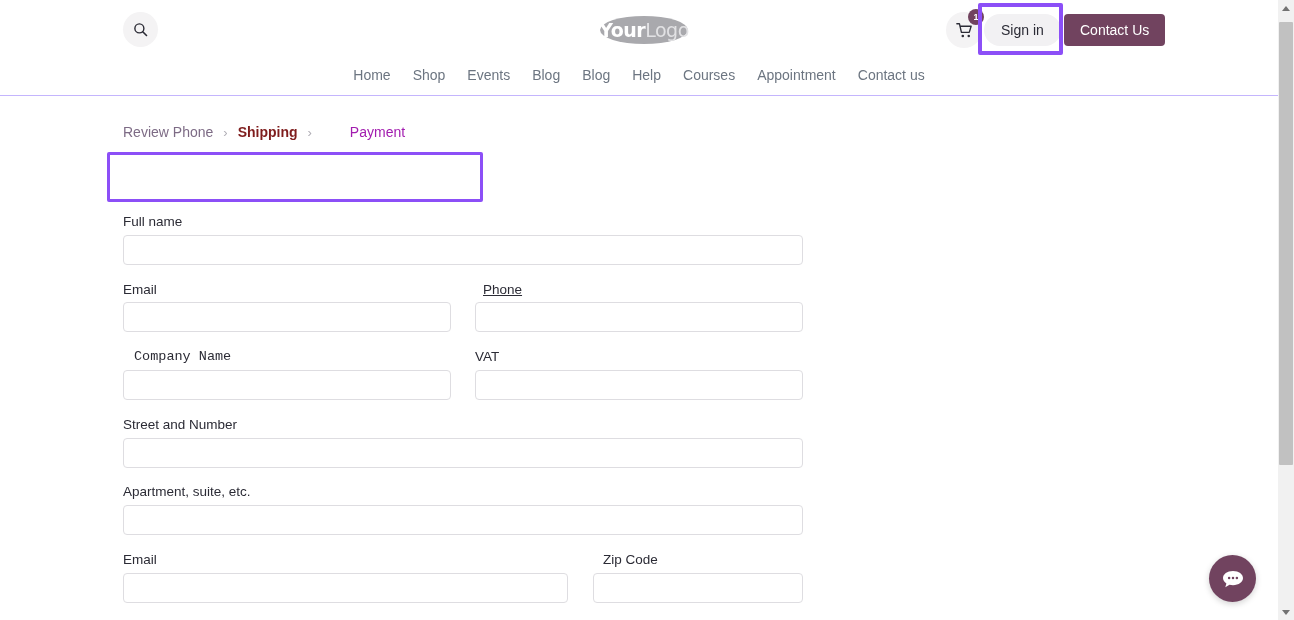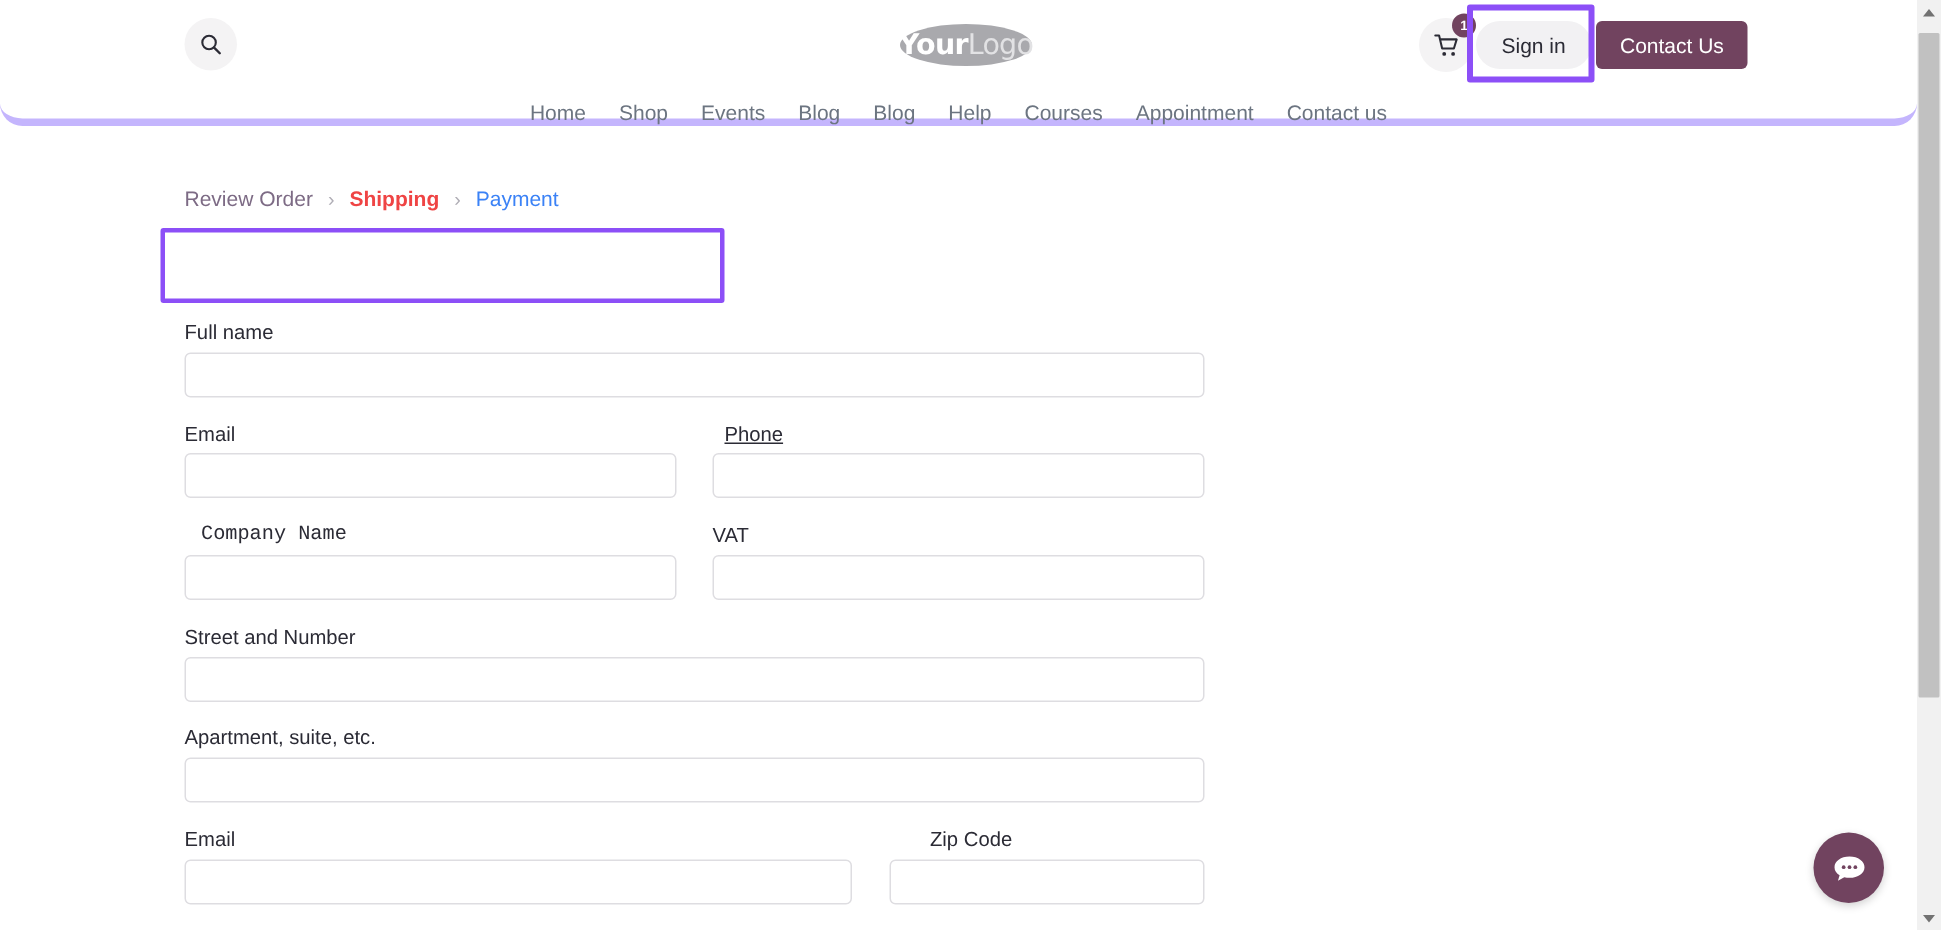--- a/index.html
+++ b/index.html
@@ -7,22 +7,22 @@
     width: 1294px; height: 620px;
     overflow: hidden;
     background: #ffffff;
     font-family: "Liberation Sans", sans-serif;
     color: #2b2b35;
   }
   .page { position: relative; width: 1294px; height: 620px; background:#fff; }
 
   
   .header {
-    position: absolute; top: 0; left: 0; width: 1278px; height: 84px;
-    background: #ffffff; border-bottom: 5px solid #c4b5fd; border-radius: 15px;
+    position: absolute; top: 0; left: 0; width: 1278px; height: 96px;
+    background: #ffffff; border-bottom: 1px solid #c4b5fd;
   }
   .search-btn {
     position: absolute; left: 123px; top: 12px;
     width: 35px; height: 35px; border-radius: 50%;
     background: #f4f3f4;
     display: flex; align-items: center; justify-content: center;
     cursor: pointer;
   }
   .search-btn svg { display:block; }
 
@@ -94,22 +94,22 @@
     cursor: pointer; line-height: 22px;
   }
 
   
   .crumbs {
     position: absolute; left: 123px; top: 124px;
     display: flex; align-items: center; gap: 10px;
     font-size: 14px;
   }
   .crumb-a { color: #7d6b85; cursor: pointer; }
-  .crumb-cur { color: #ef4444; font-weight: 700; cursor: pointer; }
-  .crumb-dim { color: #3b82f6; }
+  .crumb-cur { color: #7f1d1d; font-weight: 700; cursor: pointer; }
+  .crumb-dim { color: #a21caf; margin-left: 28px; }
   .crumb-sep { color: #b0aeb6; font-size: 13px; }
 
   
   .heading-hl {
     position: absolute; left: 107px; top: 152px;
     width: 376px; height: 50px;
     border: 3px solid #8c4ff7; border-radius: 2px;
     pointer-events: none; z-index: 4;
   }
   .heading {
@@ -197,21 +197,21 @@
       <a>Blog</a>
       <a>Blog</a>
       <a>Help</a>
       <a>Courses</a>
       <a>Appointment</a>
       <a>Contact us</a>
     </div>
   </div>
 
   <div class="crumbs">
-    <span class="crumb-a">Review Order</span>
+    <span class="crumb-a">Review Phone</span>
     <span class="crumb-sep">›</span>
     <span class="crumb-cur">Shipping</span>
     <span class="crumb-sep">›</span>
     <span class="crumb-dim">Payment</span>
   </div>
 
   <div class="heading-hl"></div>
 
   <div class="form">
 
@@ -232,21 +232,21 @@
 
     <div class="fld-label" style="left:0;top:206px;">Street and Number</div>
     <input class="fld-input" style="left: 0px; top: 228px; width: 680px;" value="" placeholder="">
 
     <div class="fld-label" style="left:0;top:273px;">Apartment, suite, etc.</div>
     <input class="fld-input" style="left: 0px; top: 295px; width: 680px;" value="" placeholder="">
 
     <div class="fld-label" style="left:0;top:341px;">Email</div>
     <input class="fld-input" style="left: 0px; top: 363px; width: 445px;" value="" placeholder="">
 
-    <div class="fld-label" style="left:497px;top:341px;">Zip Code</div>
+    <div class="fld-label" style="left:480px;top:341px;">Zip Code</div>
     <input class="fld-input" style="left: 470px; top: 363px; width: 210px;" value="" placeholder="">
   </div>
 
   <div class="chat">
     <svg width="24" height="22" viewBox="0 0 24 22">
       <path d="M12 3 C6.2 3 2 6.2 2 10.1 C2 12.3 3.3 14.2 5.4 15.5 L4.3 19.2 L8.5 16.8 C9.6 17.05 10.8 17.2 12 17.2 C17.8 17.2 22 14 22 10.1 C22 6.2 17.8 3 12 3 Z" fill="#ffffff"></path>
       <circle cx="8.1" cy="10.1" r="1.25" fill="#71435f"></circle>
       <circle cx="12" cy="10.1" r="1.25" fill="#71435f"></circle>
       <circle cx="15.9" cy="10.1" r="1.25" fill="#71435f"></circle>
     </svg>

